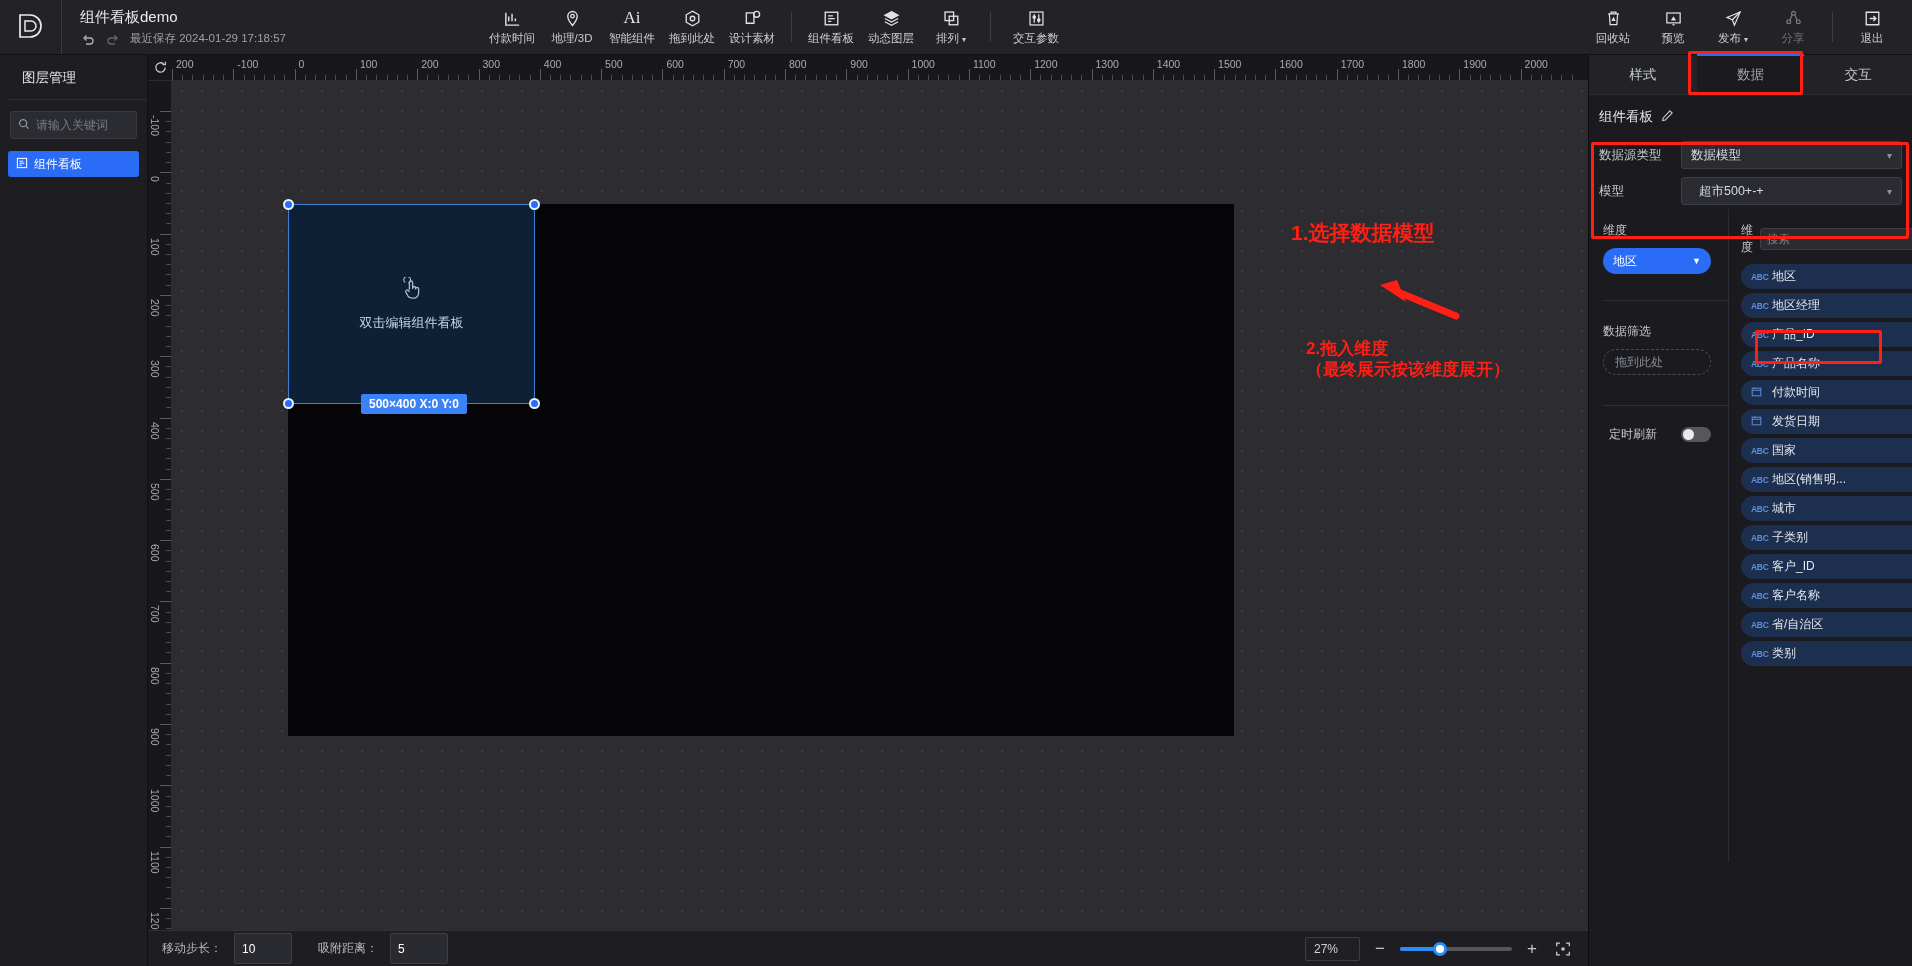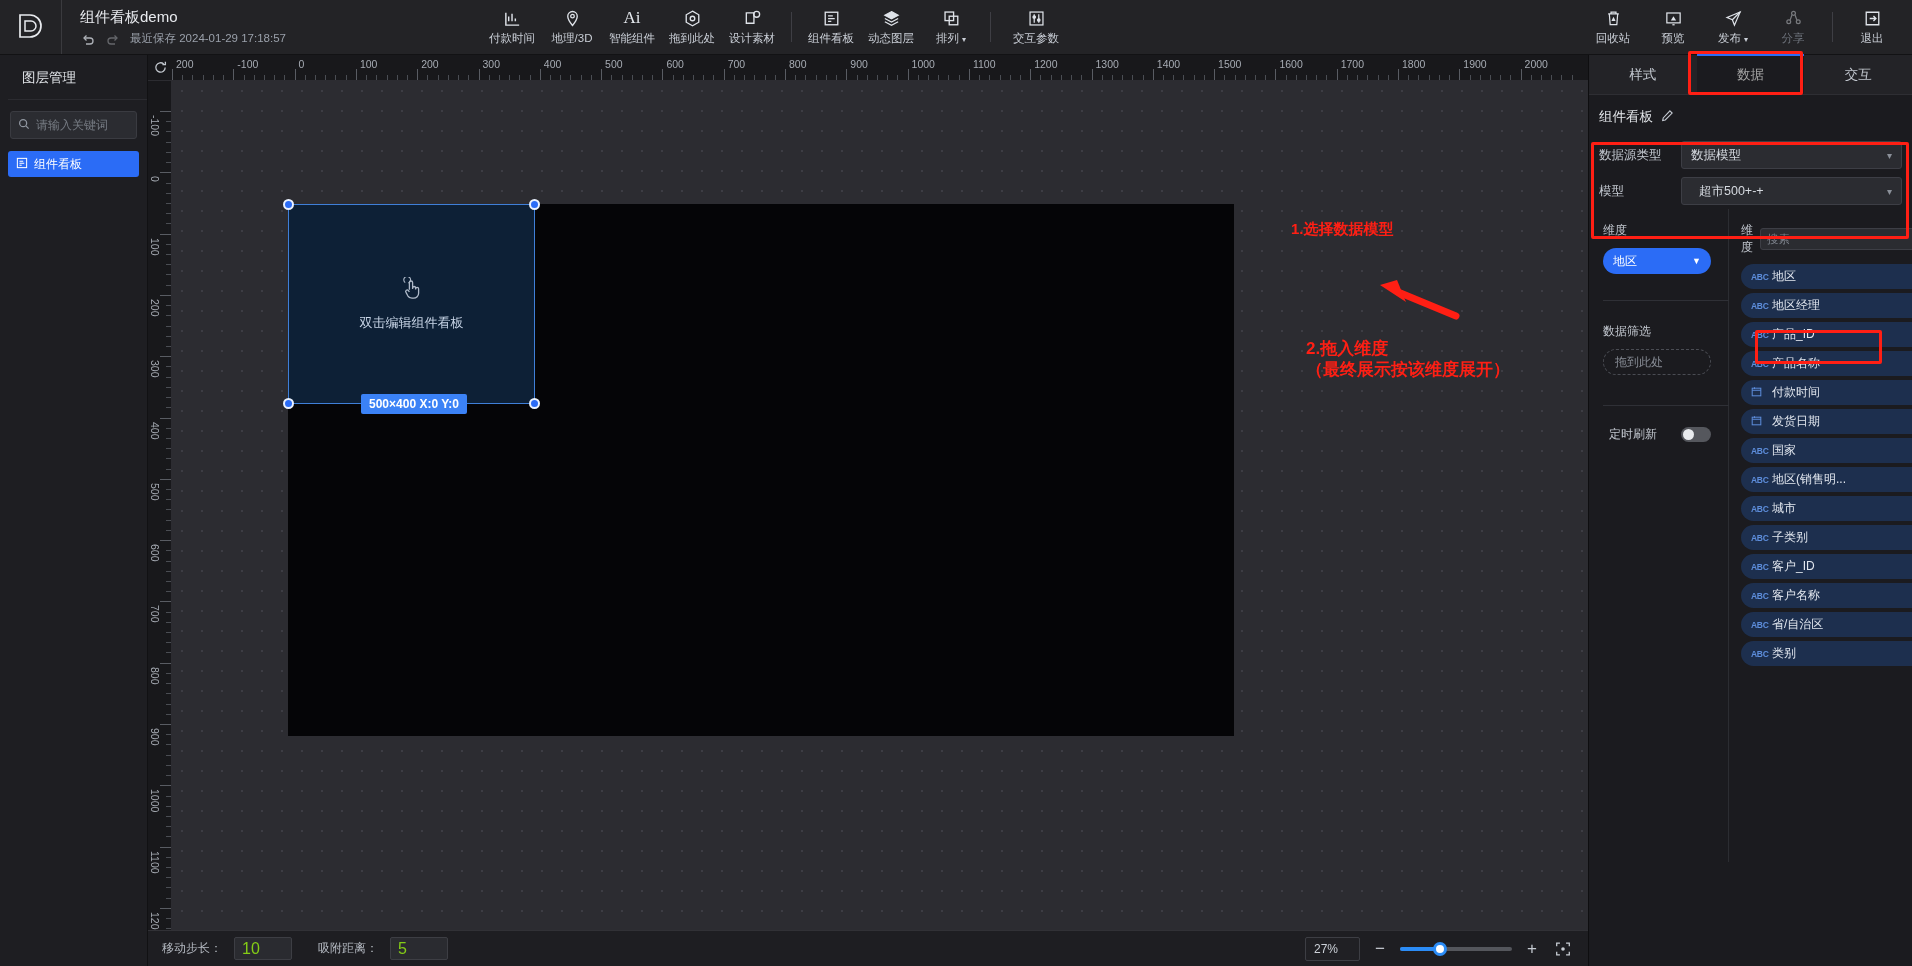--- a/index.html
+++ b/index.html
@@ -95,33 +95,33 @@
   .handle{
     position:absolute; width:11px; height:11px; border-radius:50%;
     background:#2b6cf6; border:2px solid #eaf2ff; cursor:pointer;
   }
   #sizebadge{
     position:absolute; left:189px; top:313px; background:#3b82f6; color:#fff;
     font-size:12px; font-weight:bold; padding:3px 8px; border-radius:2px; white-space:nowrap;
   }
   
   .anno{ position:absolute; color:#ff1f14; font-weight:bold; white-space:pre; line-height:1.22; }
-  #anno1{ left:1119px; top:139px; font-size:15px; }
+  #anno1{ left:1119px; top:139px; font-size:21px; }
   #anno2{ left:1134px; top:258px; font-size:17px; }
   .arrow-svg{ position:absolute; }
   
   #bottombar{
     position:absolute; left:148px; top:930px; width:1440px; height:36px;
     background:#1e1e22; border-top:1px solid #313136; display:flex; align-items:center;
     padding:0 14px; gap:12px;
   }
   .bb-lab{ font-size:12px; color:#b4b9c1; }
   .bb-input{
-    width:58px; height:23px; background:#2a2b30; border:1px solid #3d3e44; border-radius:2px;
-    color:#84cc16; font-size:16px; padding:0 7px; outline:none; font-family:inherit;
+    width:58px; height:31px; background:#2a2b30; border:1px solid #3d3e44; border-radius:2px;
+    color:#ffffff; font-size:12px; padding:0 7px; outline:none; font-family:inherit;
   }
   .zoom-box{
     width:55px; height:24px; background:#202024; border:1px solid #3d3e44; border-radius:2px;
     display:flex; align-items:center; padding-left:8px; font-size:12px; color:#ccd1d8;
   }
   .minus,.plus{ color:#c5cad1; font-size:17px; cursor:pointer; user-select:none; width:16px; text-align:center;}
   .slider{ position:relative; width:112px; height:4px; background:#54565c; border-radius:2px; cursor:pointer;}
   .slider .fill{ position:absolute; left:0; top:0; height:4px; width:40px; background:#2b8cf6; border-radius:2px;}
   .slider .knob{ position:absolute; left:33px; top:-5px; width:14px; height:14px; border-radius:50%;
     background:#fff; border:3px solid #2b8cf6; }

